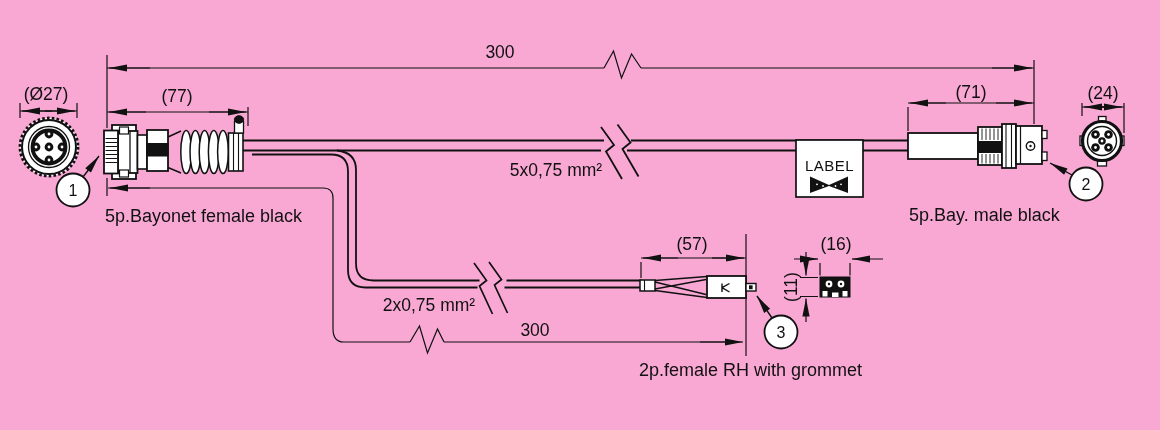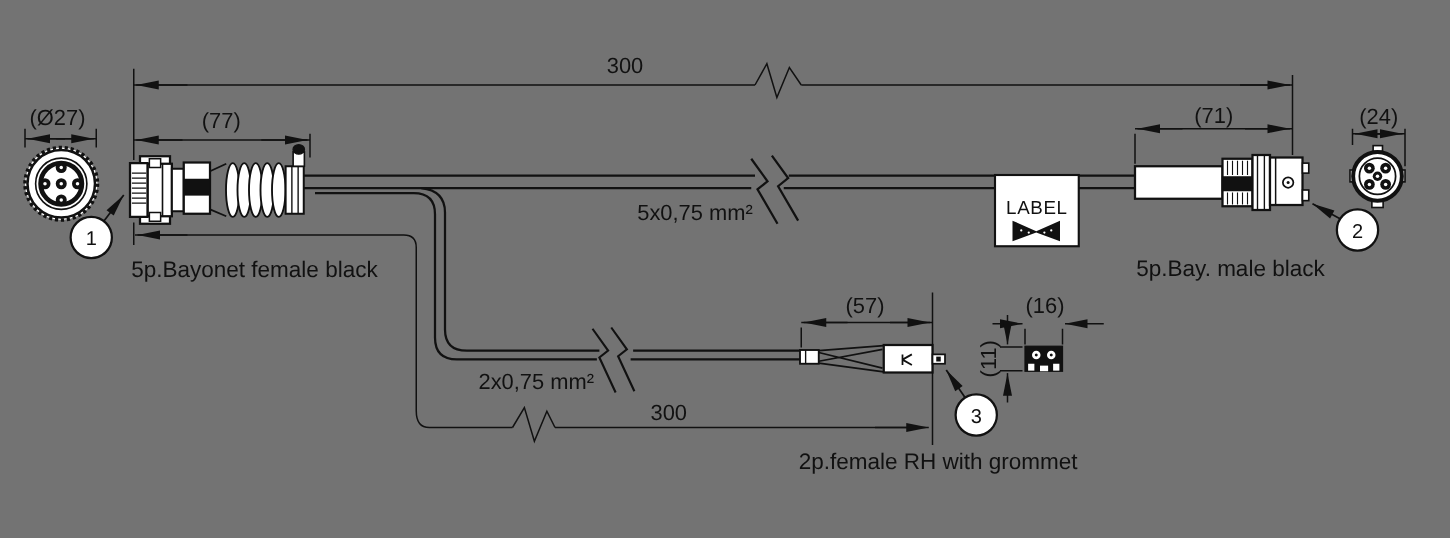--- a/index.html
+++ b/index.html
@@ -1,17 +1,17 @@
 <!DOCTYPE html>
 <html><head>
 <meta charset="utf-8">
 <style>
   html,body{margin:0;padding:0;background:#ffffff;}
   .stage{
-    position:relative;width:1160px;height:430px;background:#737373;
+    position:relative;width:1160px;height:430px;background:#f9a8d4;
     font-family:"Liberation Sans", sans-serif;overflow:hidden;
   }
   svg text{
     font-family:"Liberation Sans", sans-serif;
     fill:#111;
   }
   .dimtxt{font-size:17.5px;}
   .lbltxt{font-size:18px;}
   .baltxt{font-size:16px;}
   .tagtxt{font-size:15px;letter-spacing:0.5px;}

